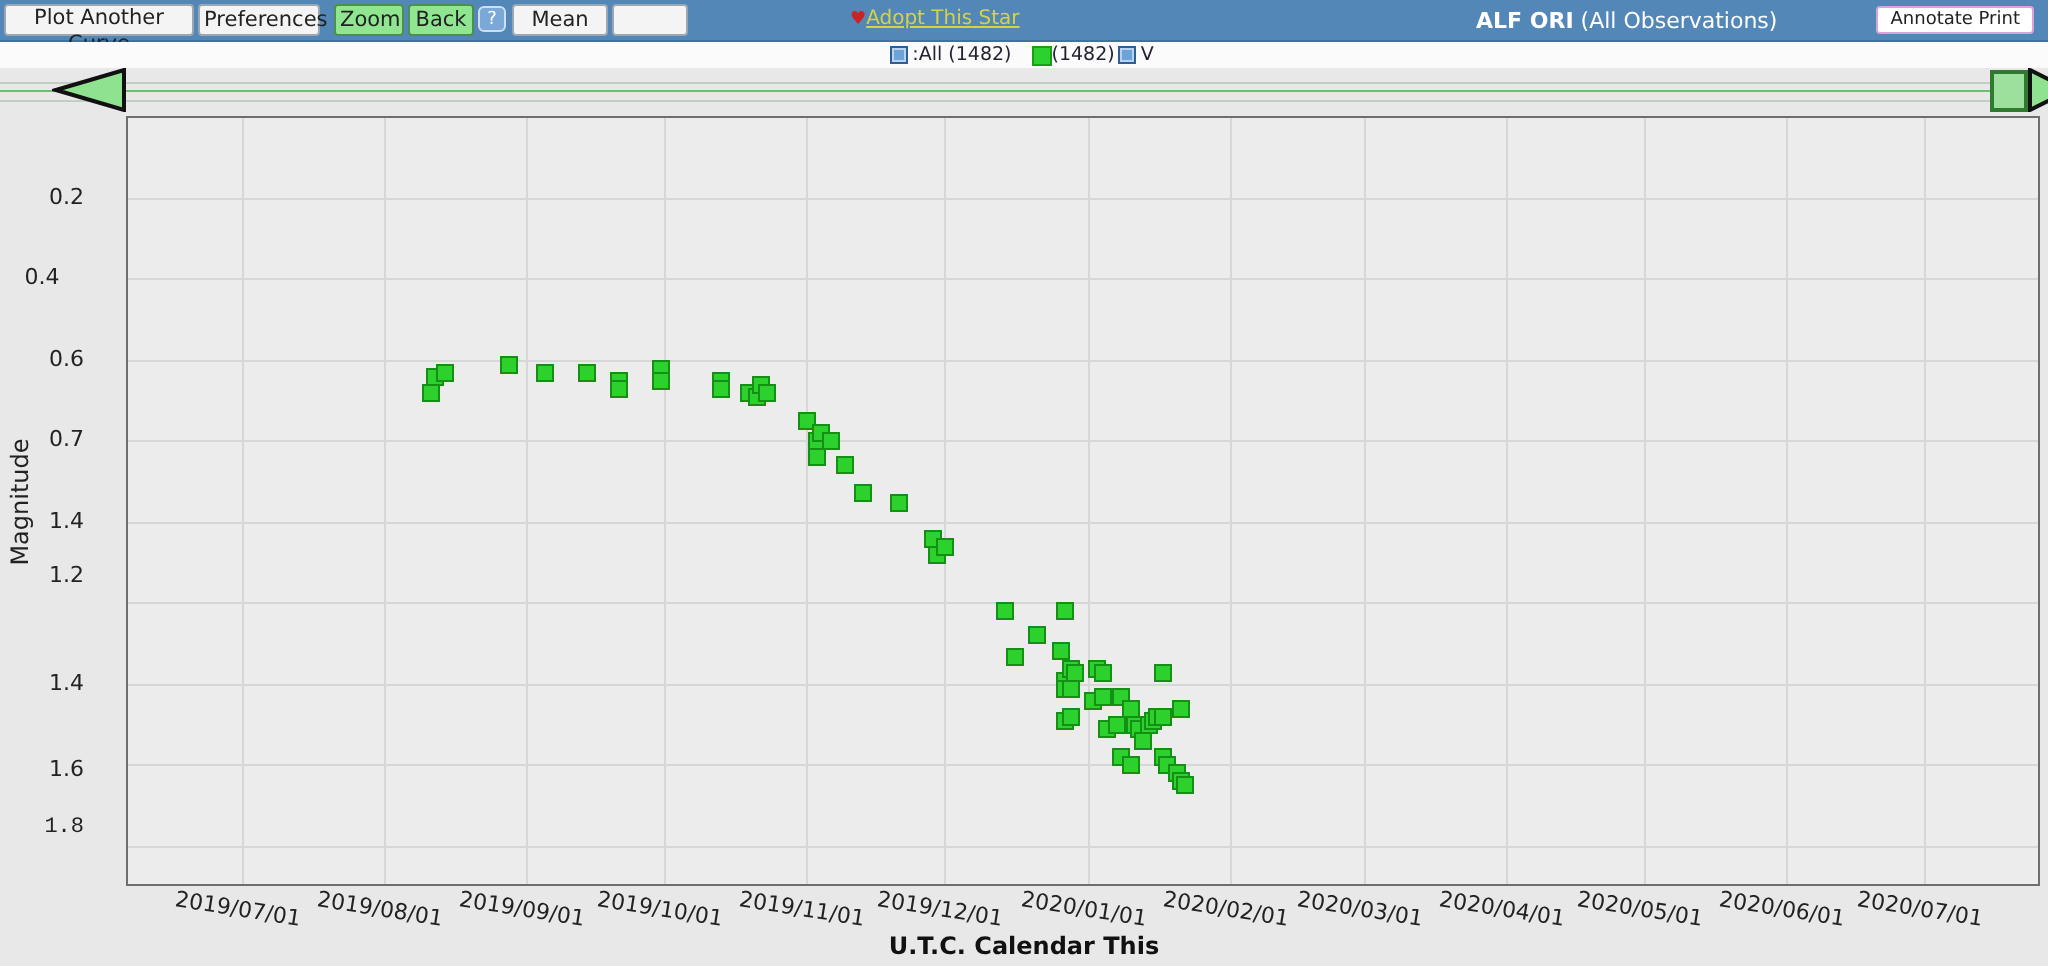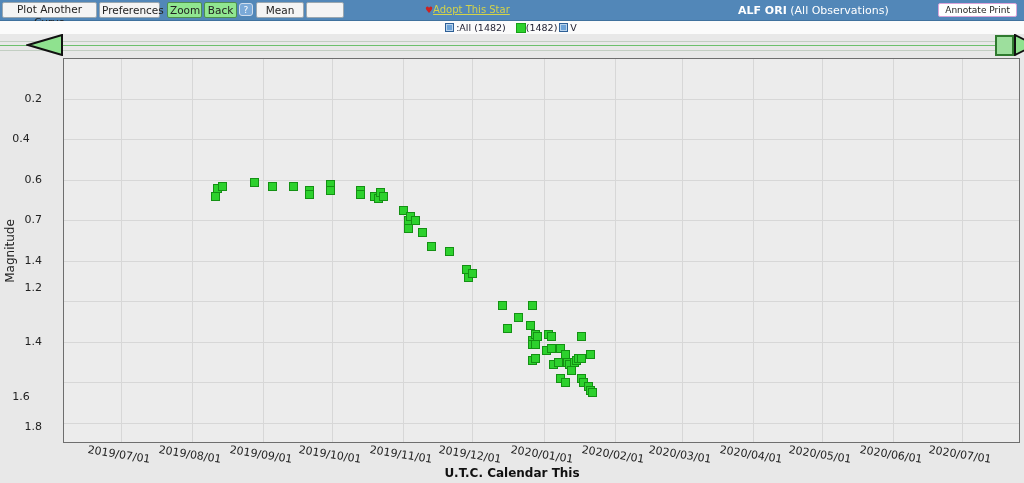--- a/index.html
+++ b/index.html
@@ -137,23 +137,23 @@
       <div class="ytick" style="top: 173px;">0.6</div>
       <div class="grid-h" style="left: 63px; top: 220px; width: 957px;"></div>
       <div class="ytick" style="top: 213px;">0.7</div>
       <div class="grid-h" style="left: 63px; top: 261px; width: 957px;"></div>
       <div class="ytick" style="top: 254px;">1.4</div>
       <div class="grid-h" style="left: 63px; top: 301px; width: 957px;"></div>
       <div class="ytick" style="top: 281px;">1.2</div>
       <div class="grid-h" style="left: 63px; top: 342px; width: 957px;"></div>
       <div class="ytick" style="top: 335px;">1.4</div>
       <div class="grid-h" style="left: 63px; top: 382px; width: 957px;"></div>
-      <div class="ytick" style="top: 390px; text-align: center;">1.6</div>
+      <div class="ytick" style="top: 378px;">1.6</div>
       <div class="grid-h" style="left: 63px; top: 423px; width: 957px;"></div>
-      <div class="ytick" style="top: 420px;">1.8</div>
+      <div class="ytick" style="top: 408px; font-family: Liberation Mono, monospace;">1.8</div>
       <div class="plot-border" style="left: 63px; top: 58px; width: 957px; height: 385px;"></div>
       <div class="pt" style="left: 211px; top: 192px; background: rgb(45, 209, 45);"></div>
       <div class="pt" style="left: 213px; top: 184px; background: rgb(45, 209, 45);"></div>
       <div class="pt" style="left: 218px; top: 182px; background: rgb(45, 209, 45);"></div>
       <div class="pt" style="left: 250px; top: 178px; background: rgb(45, 209, 45);"></div>
       <div class="pt" style="left: 268px; top: 182px; background: rgb(45, 209, 45);"></div>
       <div class="pt" style="left: 289px; top: 182px; background: rgb(45, 209, 45);"></div>
       <div class="pt" style="left: 305px; top: 186px; background: rgb(45, 209, 45);"></div>
       <div class="pt" style="left: 305px; top: 190px; background: rgb(45, 209, 45);"></div>
       <div class="pt" style="left: 326px; top: 180px; background: rgb(45, 209, 45);"></div>

